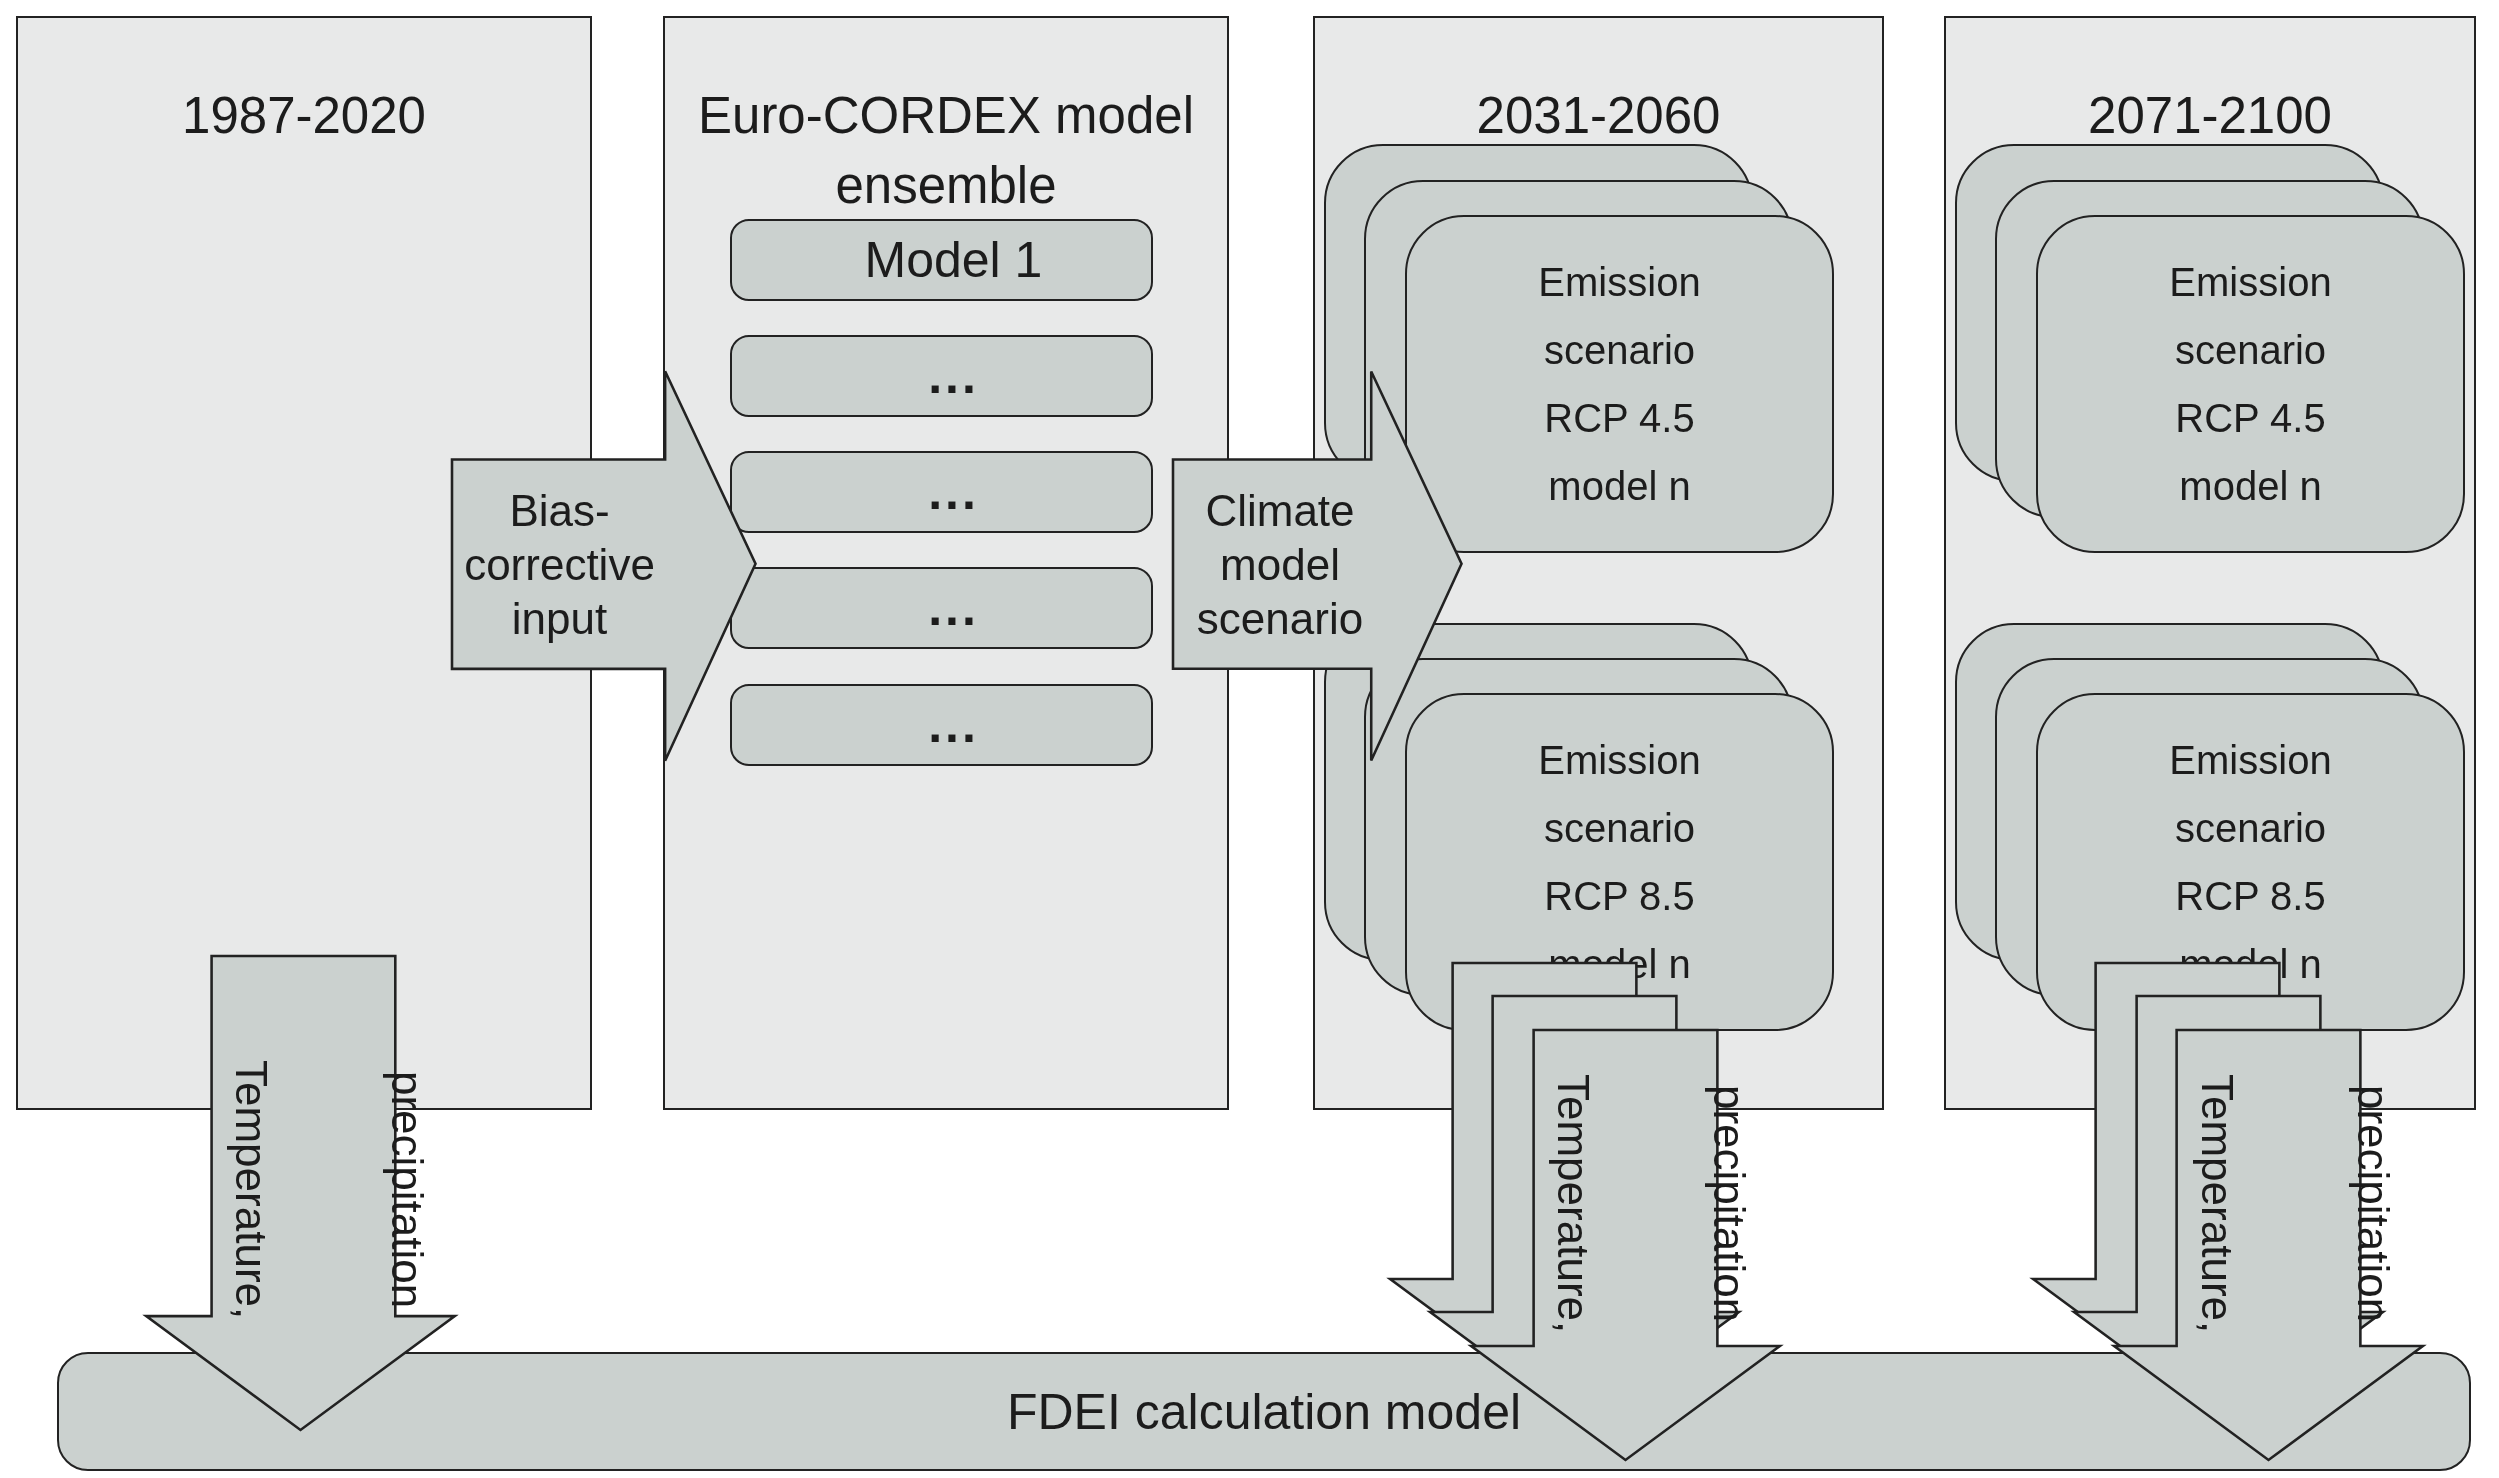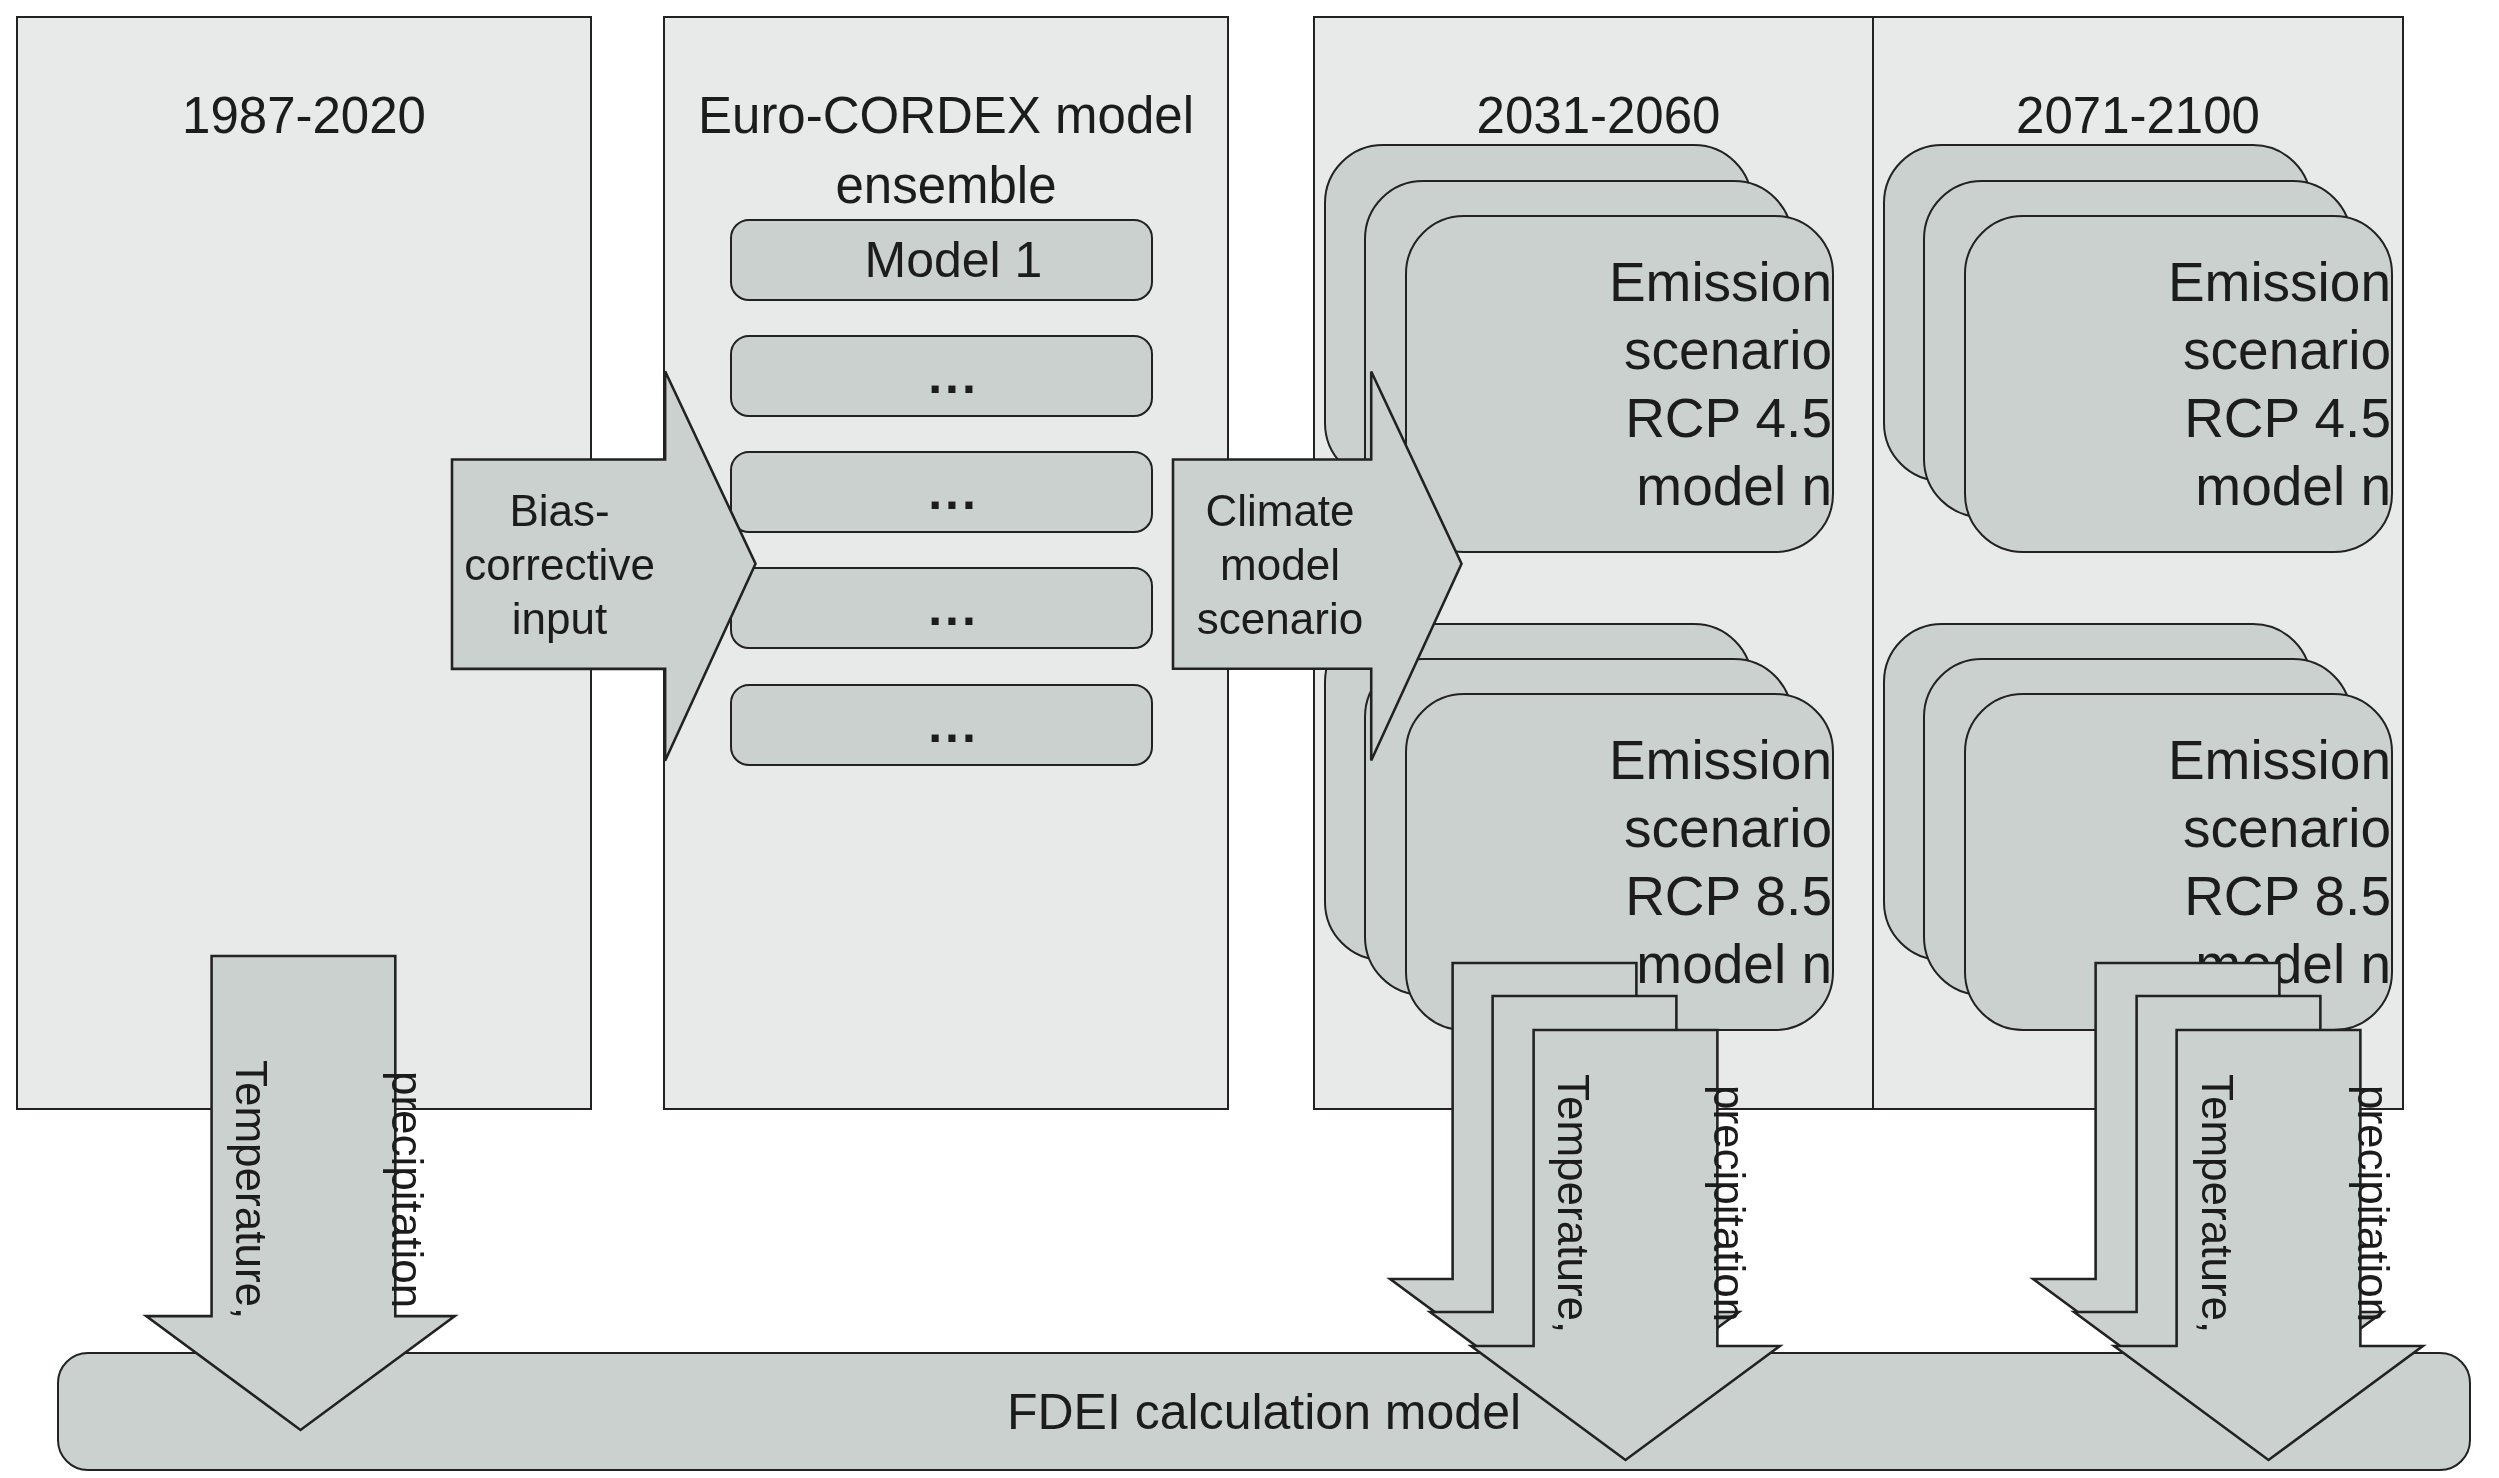--- a/index.html
+++ b/index.html
@@ -19,21 +19,21 @@
   }
 
   .panel {
     position: absolute; top: 16px; height: 1094px;
     background: var(--panel-bg);
     border: 2.9px solid var(--outline);
   }
   #panel1 { left: 16px;   width: 576px; }
   #panel2 { left: 663px;  width: 566px; }
   #panel3 { left: 1313px; width: 571px; }
-  #panel4 { left: 1872px; width: 532px; }
+  #panel4 { left: 1944px; width: 532px; }
 
   .panel-title {
     position: absolute; top: 63px; left: 0; right: 0;
     text-align: center; font-size: 51px; line-height: 70px;
   }
 
   
   .m-box {
     position: absolute; left: 57px; top: 124px; width: 461px; height: 847px;
     background: var(--shape-fill); border: 2.9px solid var(--outline);
@@ -55,22 +55,22 @@
   .model-box.dots { font-weight: 600; letter-spacing: 2.9px; }
 
   
   .card {
     position: absolute; width: 429px; height: 338px;
     background: var(--shape-fill); border: 2.2px solid var(--outline);
     border-radius: 59px;
   }
   .card .card-text {
     width: 100%; height: 100%;
-    display: flex; flex-direction: column; align-items: flex-end; justify-content: center;
-    font-size: 55px; line-height: 68px; border-radius: 22px;
+    display: flex; flex-direction: column; align-items: center; justify-content: center;
+    font-size: 40px; line-height: 68px; border-radius: 22px;
   }
   .card.back  { }
   .card.mid   { }
   .stack-a .back  { left: 8.8px;  top: 126px; }
   .stack-a .mid   { left: 49px;  top: 162px; }
   .stack-a .front { left: 90px; top: 197px; }
   .stack-b .back  { left: 8.8px;  top: 605px; }
   .stack-b .mid   { left: 49px;  top: 640px; }
   .stack-b .front { left: 90px; top: 675px; }
 

